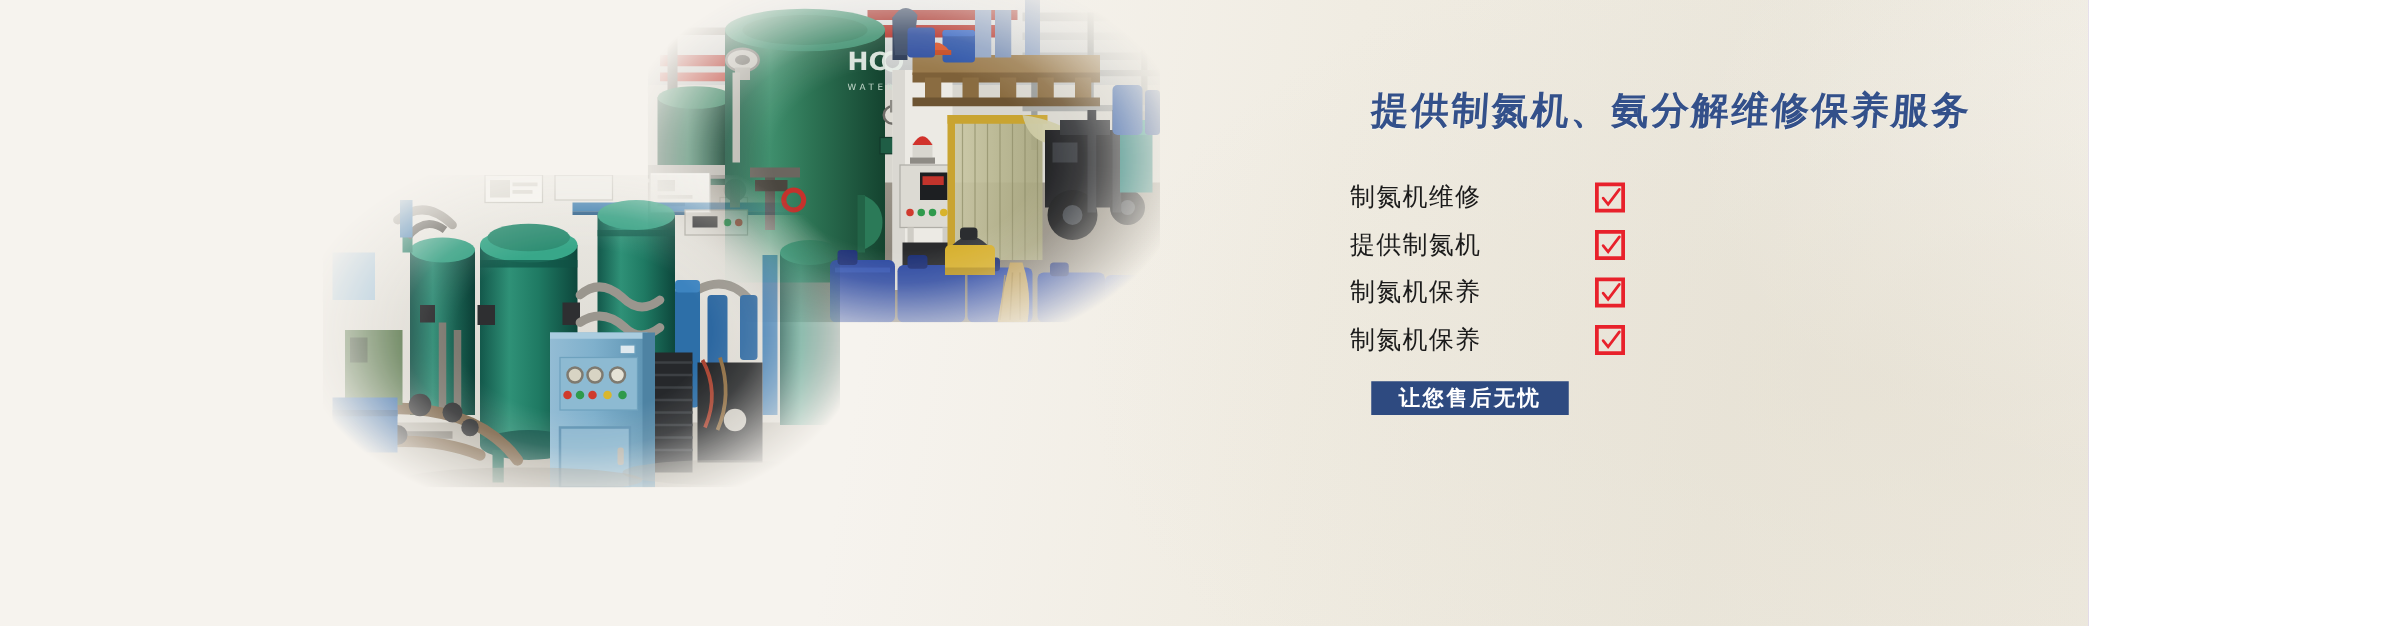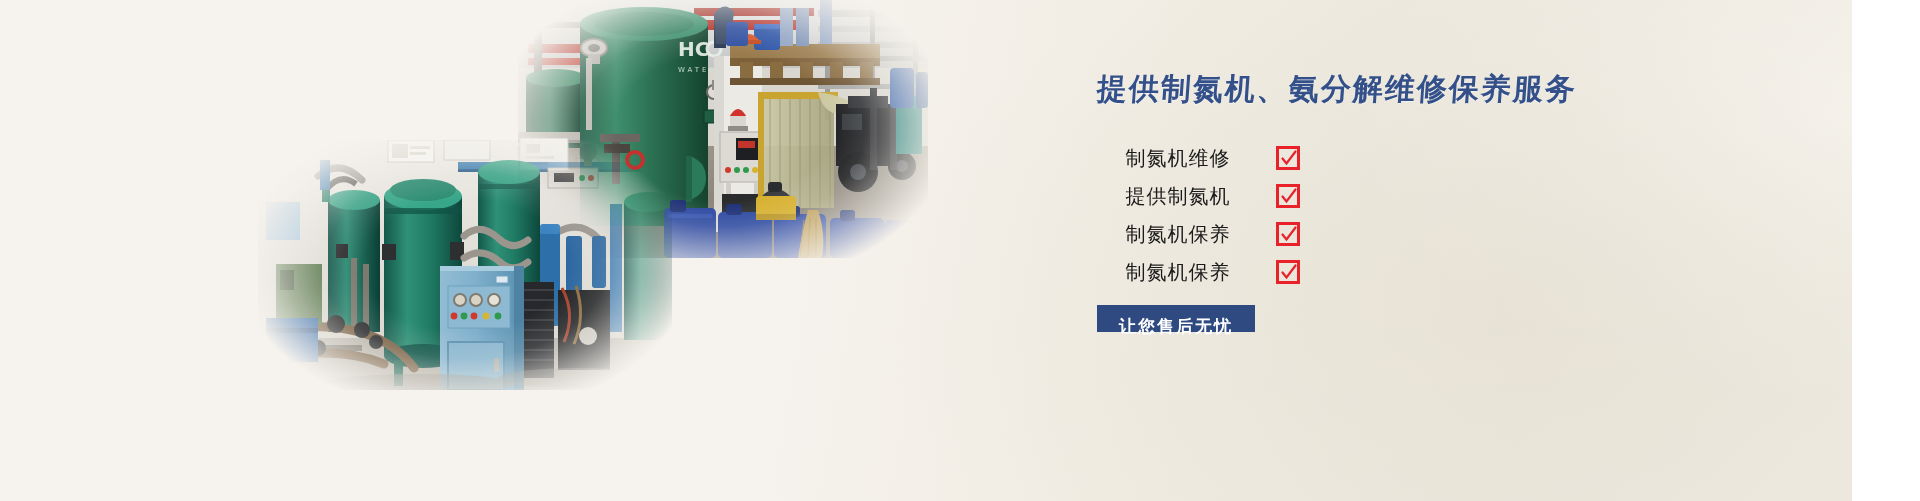--- a/index.html
+++ b/index.html
@@ -9,21 +9,21 @@
   body {
     width: 1920px;
     height: 501px;
     overflow: hidden;
     font-family: "Liberation Sans", "DejaVu Sans", sans-serif;
   }
 
   
   .banner {
     position: relative;
-    width: 1852px;
+    width: 1671px;
     height: 501px;
     background: #c4b5fd;
     overflow: hidden;
   }
   
   .bg-wash {
     position: absolute;
     inset: 0;
     background:
       linear-gradient(100deg,
@@ -98,21 +98,20 @@
   .service-list {
     list-style: none;
     margin: 38px 0 0 0;
     padding: 0;
   }
   .service-row {
     display: flex;
     align-items: center;
     height: 31px;
     margin-bottom: 7px;
-    text-align: center;
   }
   .service-label {
     width: 196px;
     font-size: 20px;
     color: #1b1b1b;
     letter-spacing: 1px;
     line-height: 1;
     white-space: nowrap;
   }
   .check-box {
@@ -128,21 +127,21 @@
     left: 1px;
     top: 0px;
     width: 18px;
     height: 18px;
     display: block;
   }
 
   .cta {
     display: inline-block;
     margin: 11px 0 0 17px;
-    padding: 8px 22px;
+    padding: 0 22px;
     height: 27px;
     line-height: 27px;
     background: #2e4a80;
     color: #ffffff;
     font-size: 17px;
     font-weight: 700;
     letter-spacing: 2px;
     white-space: nowrap;
     border: none;
     cursor: pointer;

